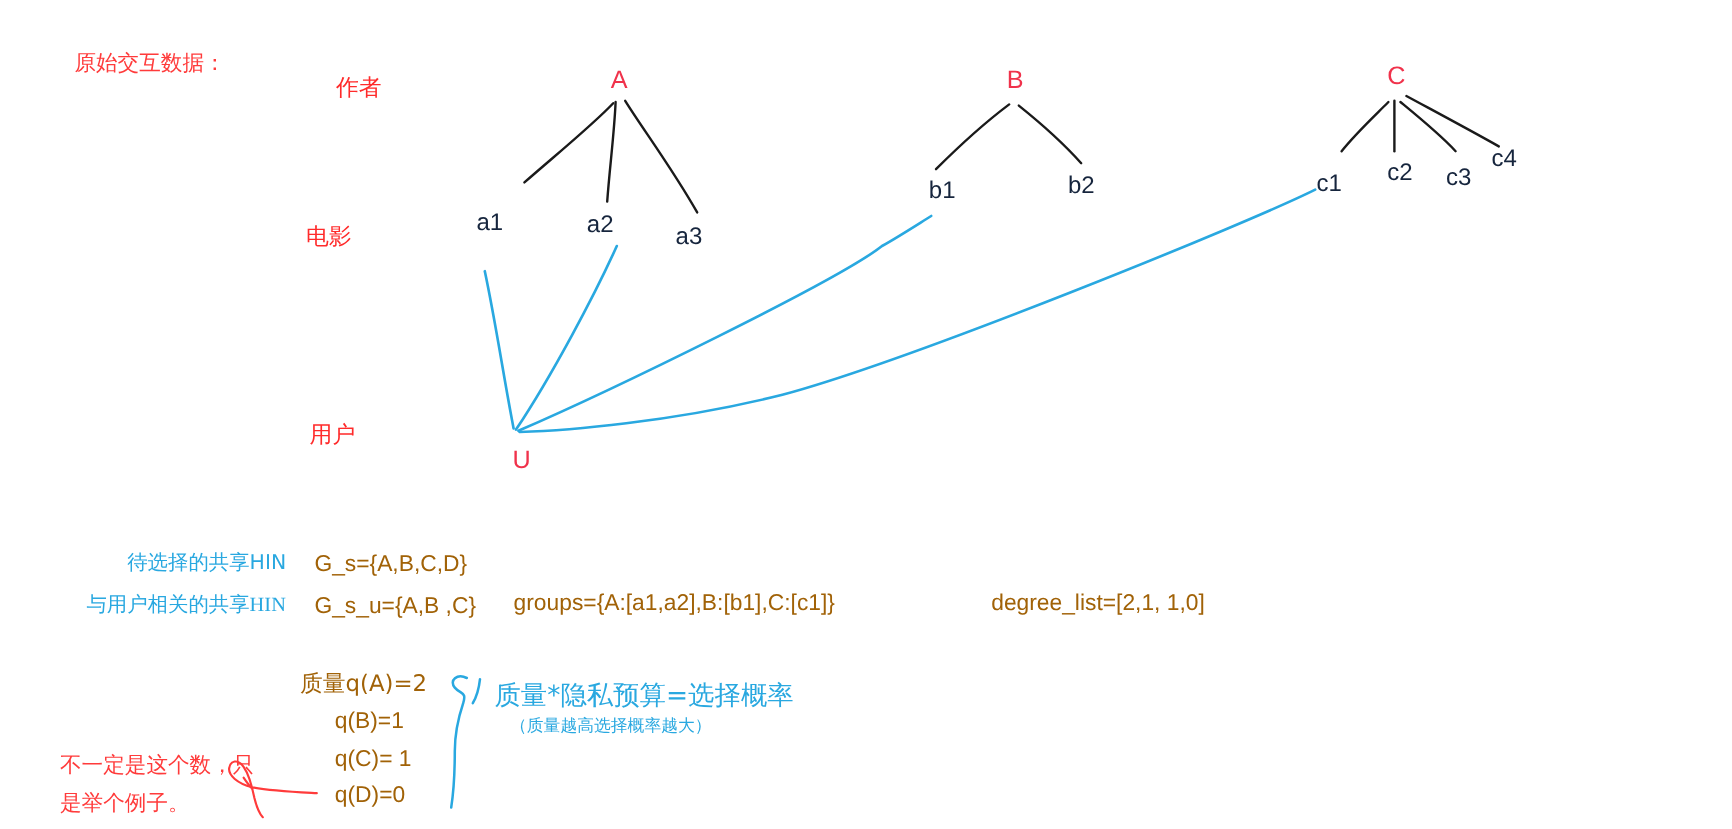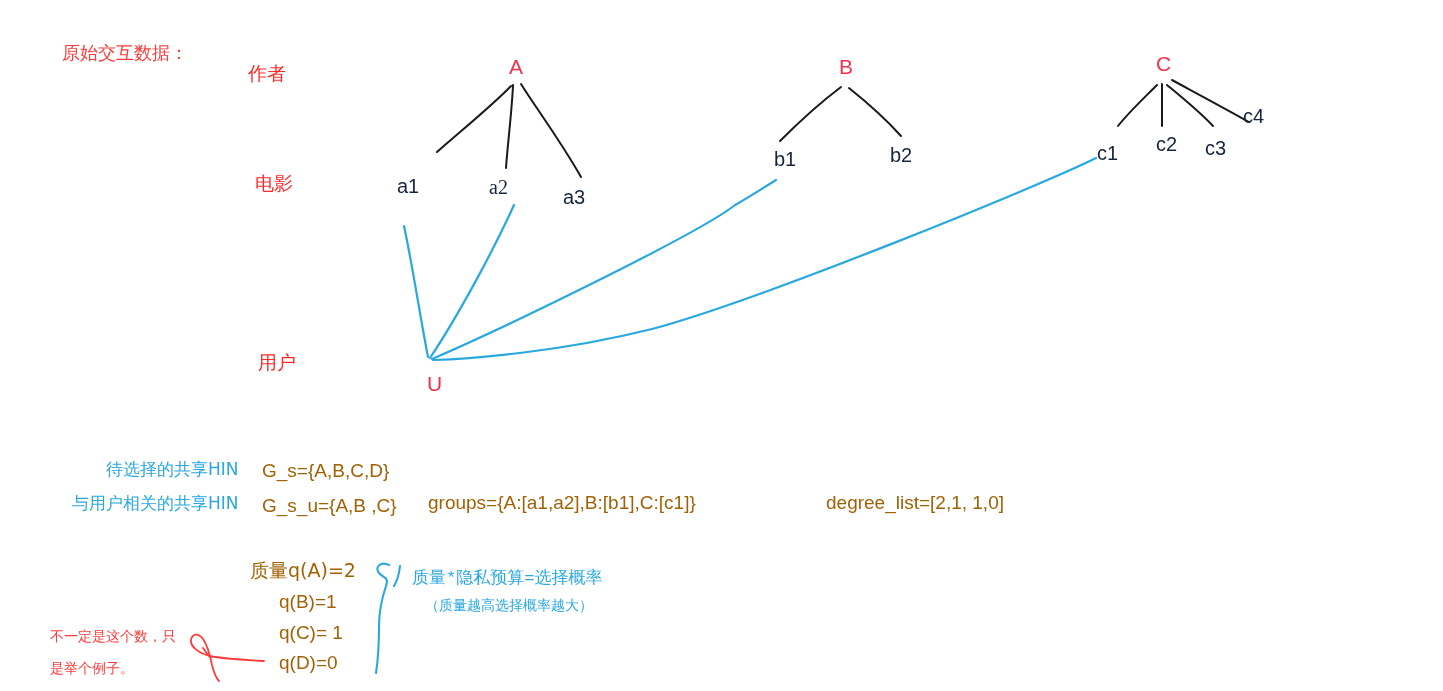--- a/index.html
+++ b/index.html
@@ -47,21 +47,21 @@
   }
   .formula {
     font-size: 19px;
     color: #a16207;
   }
   .note-blue {
     font-size: 17px;
     color: #29a8e0;
   }
   .note-red {
-    font-size: 14px;
+    font-size: 18px;
     color: #ff3b3b;
   }
   .title {
     font-size: 18px;
     color: #ff3b3b;
   }
 </style>
 </head>
 <body>
 
@@ -89,55 +89,55 @@
     <g fill="none" stroke-linecap="round">
       <path d="M389,565 C381,561 374,567 379,573 C384,579 389,576 386,586 C382,598 379,612 379,626 C379,644 378,660 376,673" stroke="#29a8e0" stroke-width="2.1"></path>
       <path d="M400,566 C399,575 397,581 394,586" stroke="#29a8e0" stroke-width="2.1"></path>
       <path d="M264,661 C246,660 224,659 210,656 C198,653 190,646 191,640 C192,634 198,632 203,639 C208,646 210,655 212,665 C214,673 216,678 219,681" stroke="#ff3b3b" stroke-width="1.8"></path>
       <path d="M210,657 C207,654 205,651 203,648" stroke="#ff3b3b" stroke-width="1.8"></path>
     </g>
   </svg>
 
   <div class="lbl title cjk" style="left:62px; top:44px;">原始交互数据：</div>
 
-  <div class="lbl axis cjk" style="left:248px; top:64px;">作者</div>
-  <div class="lbl axis cjk" style="left:255px; top:174px;">电影</div>
+  <div class="lbl axis cjk" style="left:280px; top:64px;">作者</div>
+  <div class="lbl axis cjk" style="left:255px; top:188px;">电影</div>
   <div class="lbl axis cjk" style="left:258px; top:353px;">用户</div>
 
   <div class="lbl node-cap" style="left:509px; top:56px;">A</div>
   <div class="lbl node-cap" style="left:839px; top:56px;">B</div>
   <div class="lbl node-cap" style="left:1156px; top:53px;">C</div>
   <div class="lbl node-cap" style="left:1351px; top:47px;">d</div>
 
   <div class="lbl leaf" style="left:397px; top:176px;">a1</div>
-  <div class="lbl leaf" style="left:489px; top:177px;font-family:Liberation Serif, serif;">a2</div>
+  <div class="lbl leaf" style="left:489px; top:177px;">a2</div>
   <div class="lbl leaf" style="left:563px; top:187px;text-align:center;">a3</div>
   <div class="lbl leaf" style="left:774px; top:149px;">b1</div>
   <div class="lbl leaf" style="left:890px; top:145px;">b2</div>
   <div class="lbl leaf" style="left:1097px; top:143px;">c1</div>
   <div class="lbl leaf" style="left:1156px; top:134px;">c2</div>
   <div class="lbl leaf" style="left:1205px; top:138px;">c3</div>
-  <div class="lbl leaf" style="left:1243px; top:106px;">c4</div>
+  <div class="lbl leaf" style="left:1243px; top:122px;">c4</div>
   <div class="lbl leaf" style="left:1335px; top:130px;">d1</div>
 
   <div class="lbl node-cap" style="left:427px; top:373px;">U</div>
 
   <div class="lbl note-blue cjk" style="left:106px; top:461px;">待选择的共享HIN</div>
   <div class="lbl formula" style="left:262px; top:461px;">G_s={A,B,C,D}</div>
 
-  <div class="lbl note-blue cjk" style="left:72px; top:495px;">与用户相关的共享HIN</div>
+  <div class="lbl note-blue cjk" style="left:72px; top:495px;font-family:Liberation Serif, serif;">与用户相关的共享HIN</div>
   <div class="lbl formula" style="left:262px; top:496px;">G_s_u={A,B ,C}</div>
 
   <div class="lbl formula" style="left:428px; top:493px;">groups={A:[a1,a2],B:[b1],C:[c1]}</div>
   <div class="lbl formula" style="left:826px; top:493px;">degree_list=[2,1, 1,0]</div>
 
   <div class="lbl formula cjk" style="left:250px; top:561px;">质量q(A)=2</div>
   <div class="lbl formula" style="left:279px; top:592px;">q(B)=1</div>
   <div class="lbl formula" style="left:279px; top:623px;">q(C)= 1</div>
   <div class="lbl formula" style="left:279px; top:653px;">q(D)=0</div>
 
-  <div class="lbl note-blue cjk" style="left:412px; top:570px; font-size:17px;font-family:Liberation Mono, monospace;">质量*隐私预算=选择概率</div>
+  <div class="lbl note-blue cjk" style="left:412px; top:570px; font-size:22px;">质量*隐私预算=选择概率</div>
   <div class="lbl note-blue cjk" style="left:425px; top:598px; font-size:14px;">（质量越高选择概率越大）</div>
 
   <div class="lbl note-red cjk" style="left:50px; top:629px;">不一定是这个数，只</div>
   <div class="lbl note-red cjk" style="left:50px; top:661px;">是举个例子。</div>
 
 </div>
 
 </body></html>

